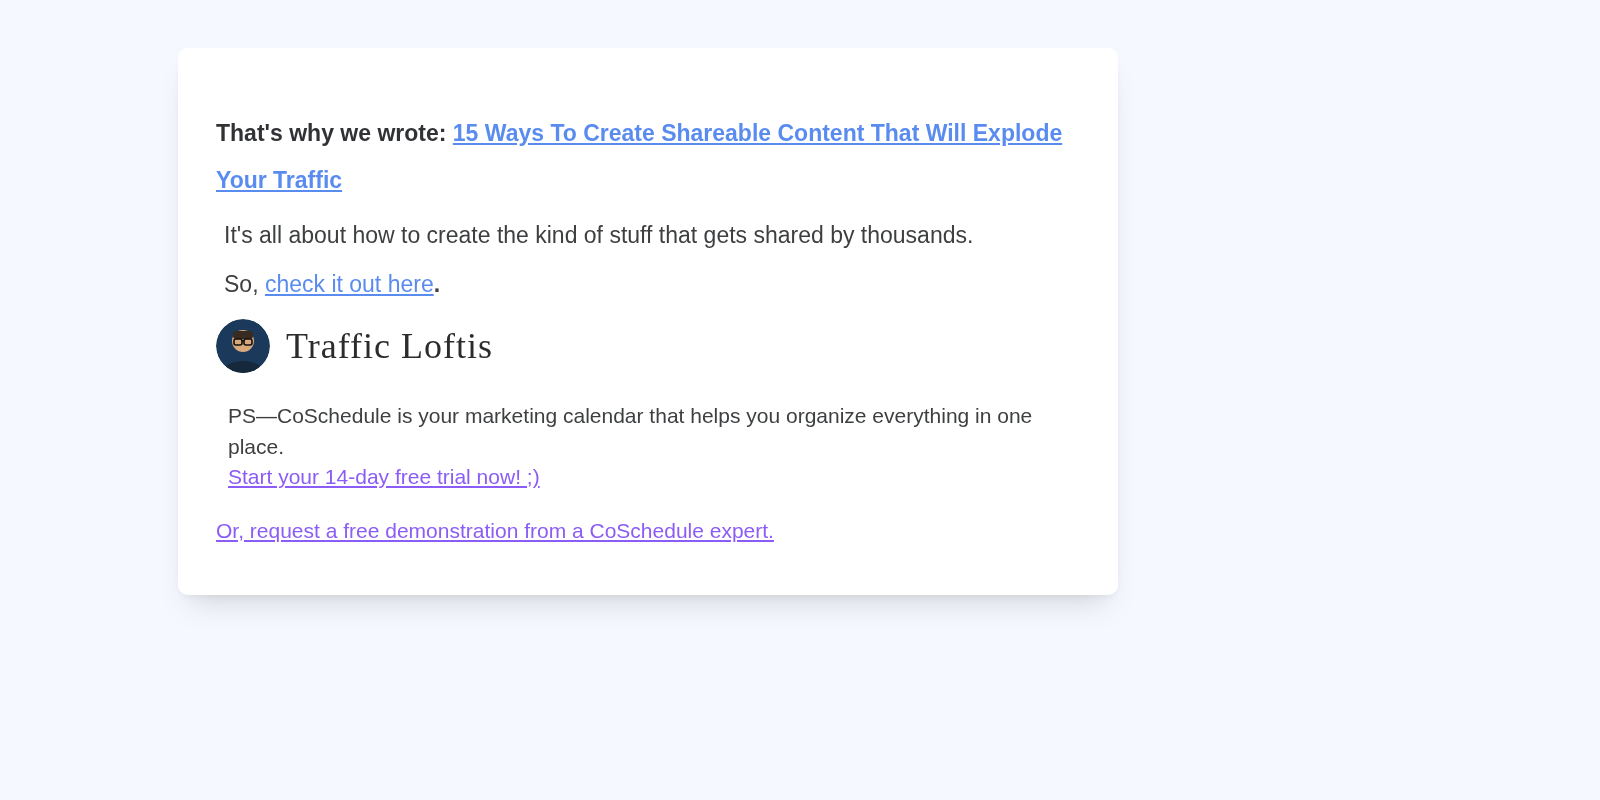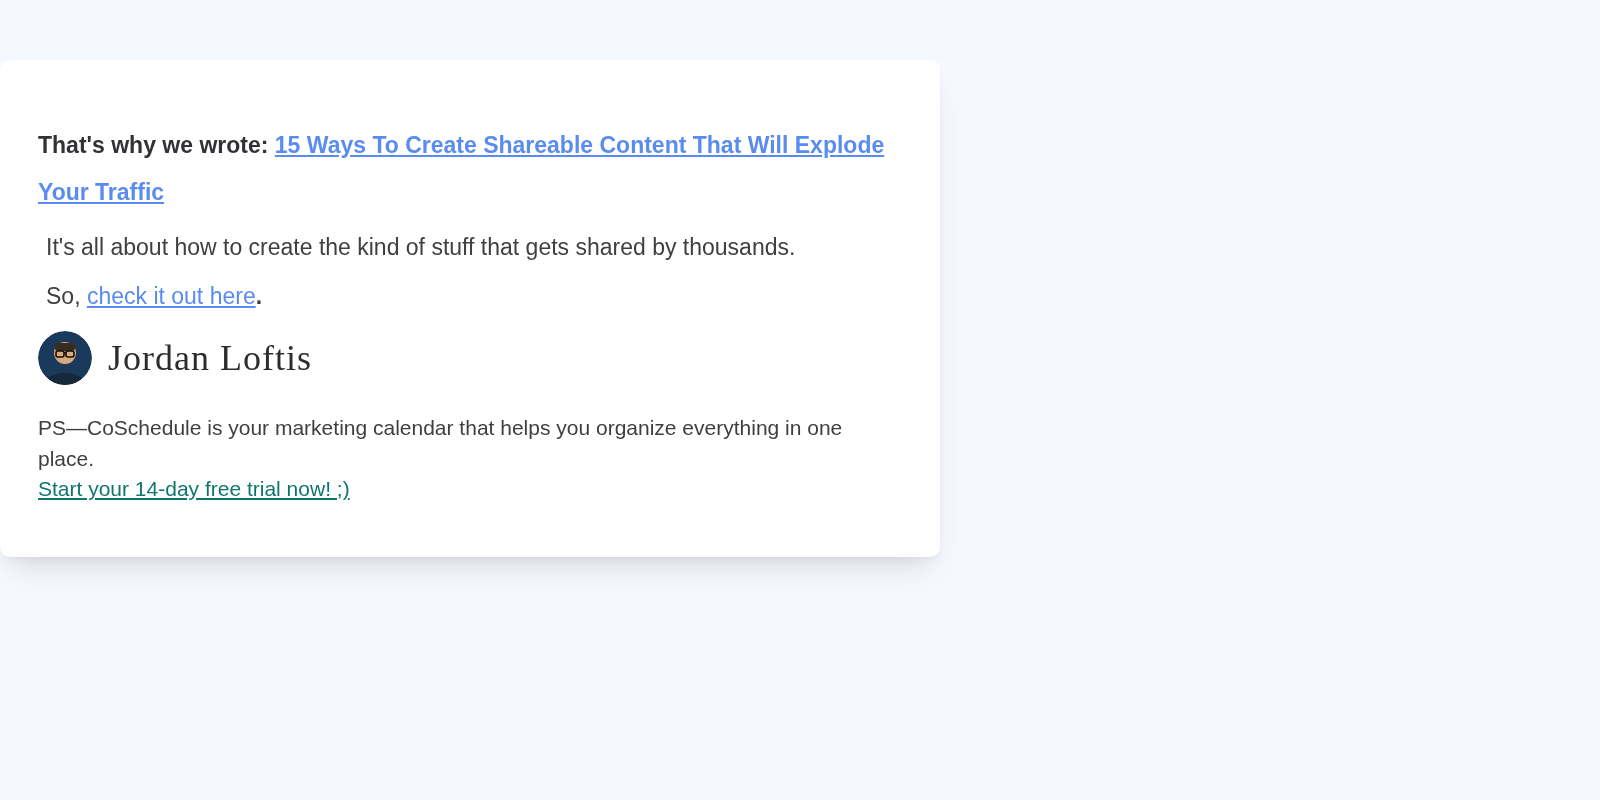--- a/index.html
+++ b/index.html
@@ -10,22 +10,22 @@
     background: #f5f9ff;
     font-family: -apple-system, BlinkMacSystemFont, "Segoe UI", Helvetica, Arial, sans-serif;
     color: #3d3f41;
     -webkit-font-smoothing: antialiased;
   }
   .stage {
     width: 1296px;
     height: 800px;
     display: flex;
     align-items: flex-start;
-    justify-content: flex-start;
-    padding-top: 60px;
+    justify-content: center;
+    padding-top: 48px;
     box-sizing: border-box;
   }
   .card {
     width: 940px;
     background: #ffffff;
     border-radius: 10px;
     box-shadow: 0 18px 30px -12px rgba(0,0,0,0.15), 0 4px 10px -4px rgba(0,0,0,0.08);
     padding: 62px 38px 52px 38px;
     box-sizing: border-box;
   }
@@ -71,23 +71,24 @@
     font-size: 36px;
     color: #2c2c2c;
     font-weight: 400;
     letter-spacing: 1px;
   }
   .ps {
     font-size: 21px;
     color: #3d3f41;
     line-height: 1.45;
     margin-top: 8px;
+    margin-left: 12px;
   }
   .ps a, .demo-link {
-    color: #0f766e;
+    color: #8b5cf6;
     text-decoration: underline;
     font-size: 21px;
   }
   .demo-row {
     margin-top: 26px;
     font-size: 21px;
   }
   .emoji {
     font-size: 22px;
     vertical-align: -2px;
@@ -122,23 +123,26 @@
             <rect width="54" height="54" fill="#1b3a5b"></rect>
             <circle cx="27" cy="22" r="11" fill="#d9a97c"></circle>
             <path d="M7 54 C7 38 47 38 47 54 Z" fill="#16283b"></path>
             <rect x="17" y="12" width="20" height="8" rx="3" fill="#3a2b20"></rect>
             <rect x="18" y="20" width="8" height="6" rx="2" fill="none" stroke="#111" stroke-width="1.6"></rect>
             <rect x="28" y="20" width="8" height="6" rx="2" fill="none" stroke="#111" stroke-width="1.6"></rect>
             <line x1="26" y1="22" x2="28" y2="22" stroke="#111" stroke-width="1.6"></line>
           </g>
         </svg>
       </div>
-      <div class="signature">Jordan Loftis</div>
+      <div class="signature">Traffic Loftis</div>
     </div>
 
     <div class="ps">
       <span>PS—CoSchedule is your marketing calendar that helps you organize everything in one place. </span><br>
       <a href="#">Start your 14-day free trial now! ;)</a>
     </div>
 
+    <div class="demo-row">
+      <a href="#" class="demo-link">Or, request a free demonstration from a CoSchedule expert.</a>
+    </div>
 
   </div>
 </div>
 
 </body></html>

